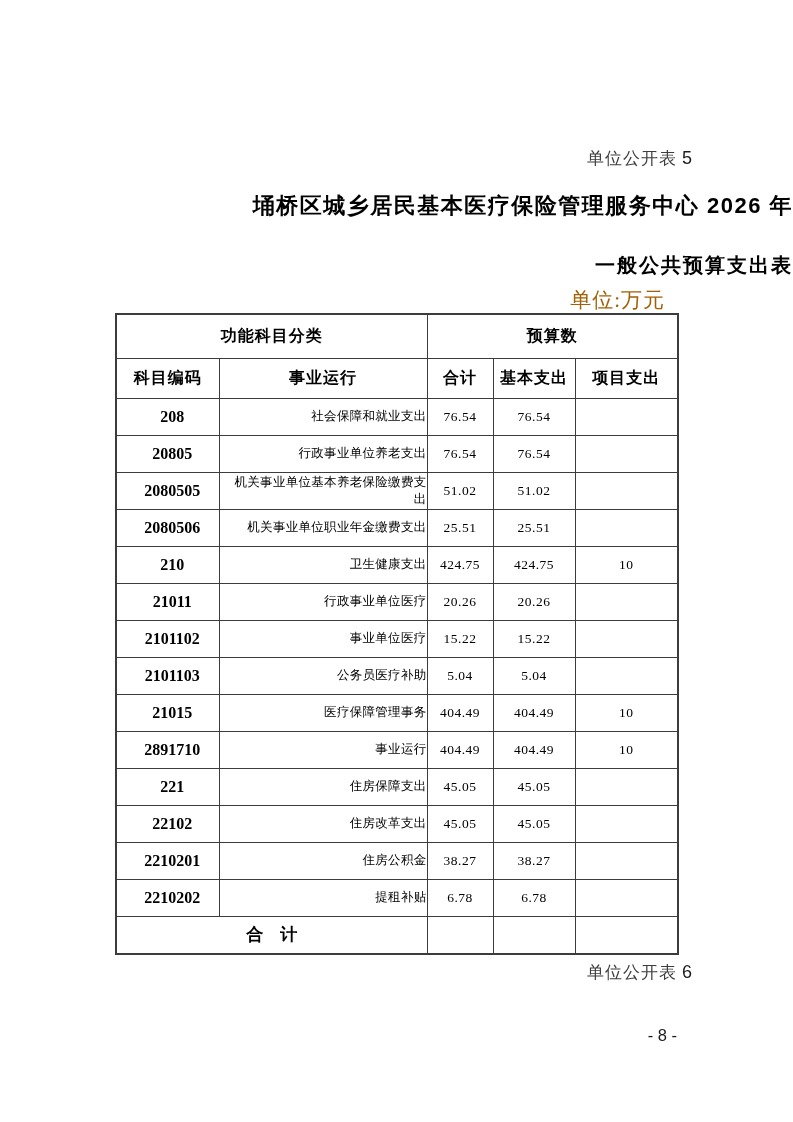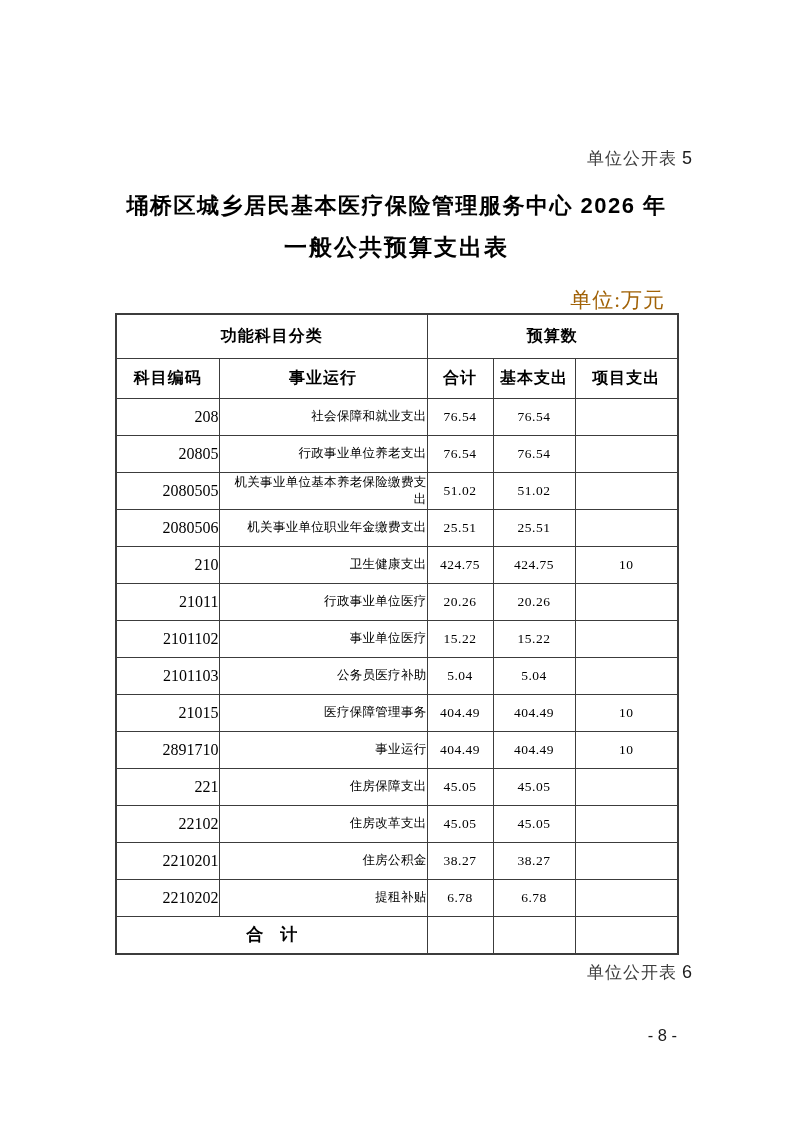--- a/index.html
+++ b/index.html
@@ -29,28 +29,28 @@
     font-family: "Liberation Sans", "DejaVu Sans", sans-serif;
     font-size: 18px;
     color: #1c1c1c;
     margin-left: 5px;
     letter-spacing: 0;
   }
 
   .doc-title {
     position: absolute;
     left: 0; width: 100%;
-    text-align: center;
+    text-align: right;
     font-family: "Liberation Sans", "DejaVu Sans", sans-serif;
     font-weight: 700;
     color: #000;
     white-space: nowrap;
   }
   .title1 { top: 191px; font-size: 22px;   letter-spacing: 1.5px; }
-  .title2 { top: 232px; font-size: 23px; letter-spacing: 2px; }
+  .title2 { top: 252px; font-size: 20px; letter-spacing: 2px; }
 
   .unit-note {
     position: absolute;
     top: 286px; right: 128px;
     font-size: 21px;
     letter-spacing: 1px;
     color: #a16207;
     white-space: nowrap;
   }
 
@@ -71,21 +71,21 @@
     font-weight: 700;
     font-size: 16px;
     text-align: center;
     vertical-align: middle;
     letter-spacing: 1px;
   }
   tr.hrow1 th { height: 44px; margin-left: 48px; }
   tr.hrow2 th { height: 40px; }
 
   tbody td { height: 37px; vertical-align: middle; }
-  td.c-code  { font-size: 16px;   padding-left: 9px;  text-align: right; }
+  td.c-code  { font-size: 16px;   padding-left: 9px;  text-align: center; font-weight: bold; }
   td.c-name  { font-size: 12.5px; padding-left: 7px;  text-align: right; letter-spacing: 0.3px; }
   td.c-total, td.c-basic, td.c-project { font-size: 13.5px; text-align: center; letter-spacing: 0.5px; }
 
   tfoot td { height: 38px; vertical-align: middle; }
   tfoot td.total-label {
     text-align: center;
     font-weight: 700;
     font-size: 17px;
   }
 

